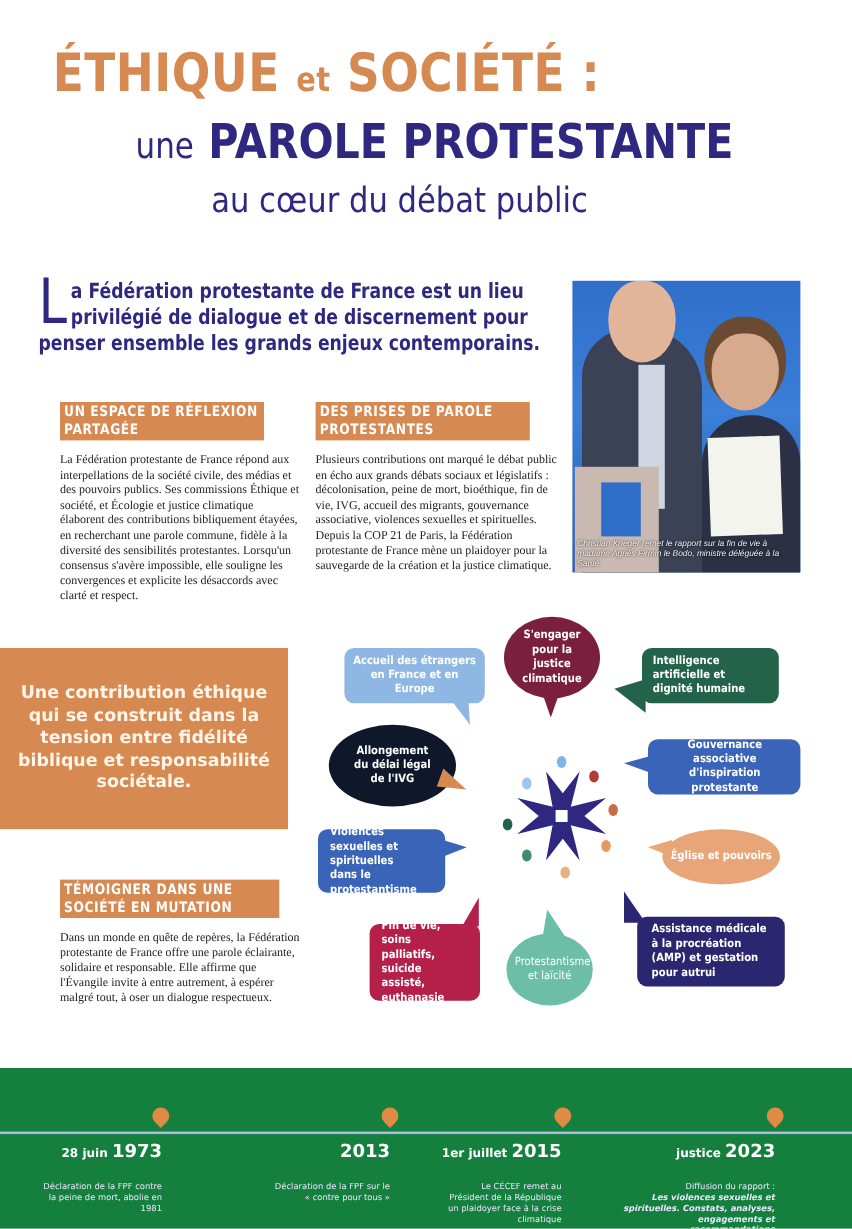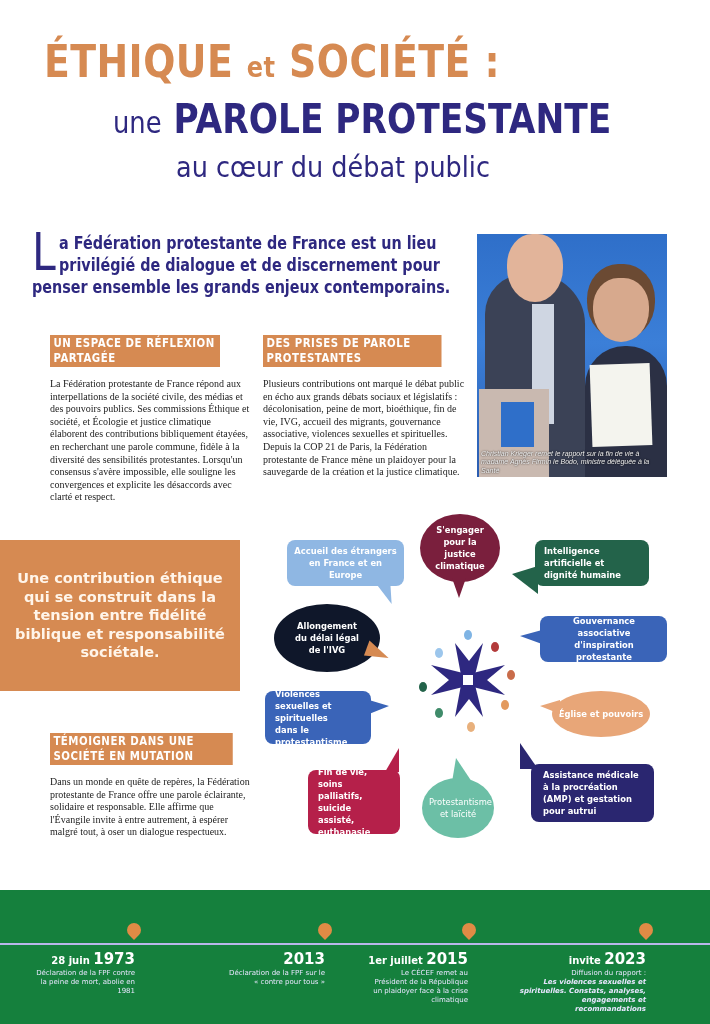--- a/index.html
+++ b/index.html
@@ -54,21 +54,21 @@
   .bubble.oval { border-radius: 50%; }
   .tail { position: absolute; width: 0; height: 0; }
 
   
   .timeline { left: 0; top: 890px; width: 710px; height: 134px; background: #15803d; }
   .tl-line { position: absolute; left: 0; top: 53px; width: 710px; height: 2px; background: #b9b6ea; }
   .pin { position: absolute; top: 33px; width: 14px; height: 14px; background: #e08b45; border-radius: 50% 50% 50% 0; transform: rotate(-45deg); }
   .tl-item { position: absolute; top: 60px; color: #fff; text-align: right; font-family: "DejaVu Sans", sans-serif; }
   .tl-date { font-size: 10px; font-weight: bold; white-space: nowrap; }
   .tl-date .year { font-size: 15px; }
-  .tl-desc { font-size: 7px; line-height: 9px; color: #e8e6ff; margin-top: 1px; }
+  .tl-desc { font-size: 7px; line-height: 9px; color: #e8e6ff; margin-top: 17px; }
   .tl-desc i { font-style: italic; font-weight: bold; }
 </style>
 </head>
 <body>
 
 <div class="abs title-line1">
   <span>ÉTHIQUE</span>
   <span class="small">et</span>
   <span>SOCIÉTÉ :</span>
 </div>
@@ -209,21 +209,21 @@
   <div class="tl-item" style="left:368px; width:100px;">
     <div class="tl-date">
       <span>1er juillet</span>
       <span class="year">2015</span>
     </div>
     <div class="tl-desc">Le CÉCEF remet au Président de la République un plaidoyer face à la crise climatique</div>
   </div>
 
   <div class="tl-item" style="left:510px; width:136px;">
     <div class="tl-date">
-      <span>invite</span>
+      <span>justice</span>
       <span class="year">2023</span>
     </div>
     <div class="tl-desc">
       <div>Diffusion du rapport :</div>
       <i>Les violences sexuelles et spirituelles. Constats, analyses, engagements et recommandations</i>
     </div>
   </div>
 </div>
 
 </body></html>

